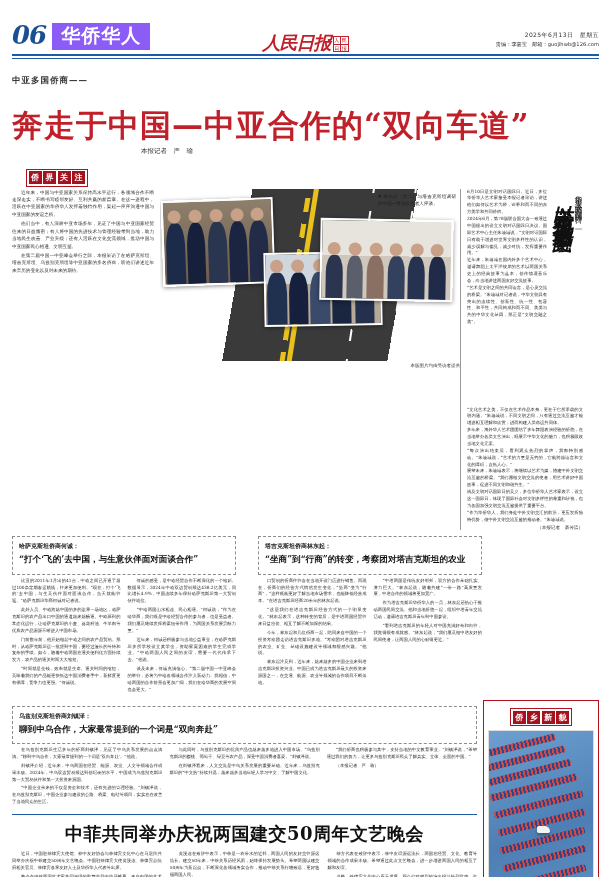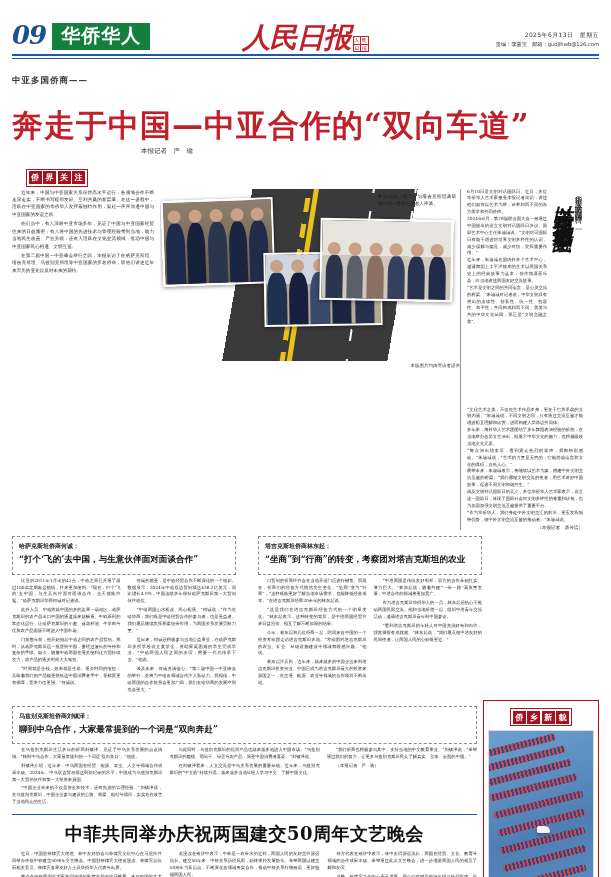--- a/index.html
+++ b/index.html
@@ -13,30 +13,30 @@
   .page { width: 611px; height: 877px; padding: 10px 12px; position: relative; }
 
   
   .masthead { display: flex; align-items: flex-end; height: 40px; position: relative; }
   .page-num {
     font-family: "DejaVu Serif", "Liberation Serif", serif;
     font-style: italic; font-weight: bold; font-size: 26px;
     color: #1a4f93; letter-spacing: -1px; line-height: 1; padding-bottom: 2px;
   }
   .section-name {
-    background: #15803d; color: #fff; font-weight: bold; font-size: 19px;
+    background: #8b5cf6; color: #fff; font-weight: bold; font-size: 19px;
     padding: 3px 9px 4px 9px; margin-left: 6px; letter-spacing: 1px;
     font-family: "DejaVu Serif", "Liberation Serif", serif; line-height: 1.05;
   }
   .paper-logo {
     position: absolute; left: 50%; transform: translateX(-50%); bottom: -2px;
     display: flex; align-items: flex-end; gap: 2px;
   }
   .paper-logo .cn {
-    color: #c0202a; font-size: 28px; font-weight: bold; font-style: italic;
+    color: #c0202a; font-size: 18px; font-weight: bold; font-style: italic;
     font-family: "DejaVu Serif", "Liberation Serif", serif; letter-spacing: -1px; line-height: 1;
   }
   .paper-logo .stamp {
     display: grid; grid-template-columns: 1fr 1fr; gap: 1px;
     background: #c0202a; padding: 1px; width: 16px; height: 16px;
   }
   .paper-logo .stamp i {
     background: #fff; display: block; font-style: normal;
     font-size: 5px; color: #c0202a; text-align: center; line-height: 6px;
   }
@@ -182,21 +182,21 @@
   }
   .sig { font-size: 4.6px; text-align: right; color: #333; margin-top: 2px;
     font-family: "DejaVu Serif", "Liberation Serif", serif; }
 </style>
 </head>
 <body>
 
 <div class="page">
 
   <div class="masthead">
-    <div class="page-num">09</div>
+    <div class="page-num">06</div>
     <div class="section-name">华侨华人</div>
 
     <div class="paper-logo">
       <span class="cn">人民日报</span>
       <span class="stamp">
         <i>人</i>
         <i>民</i>
         <i>日</i>
         <i>报</i>
       </span>

